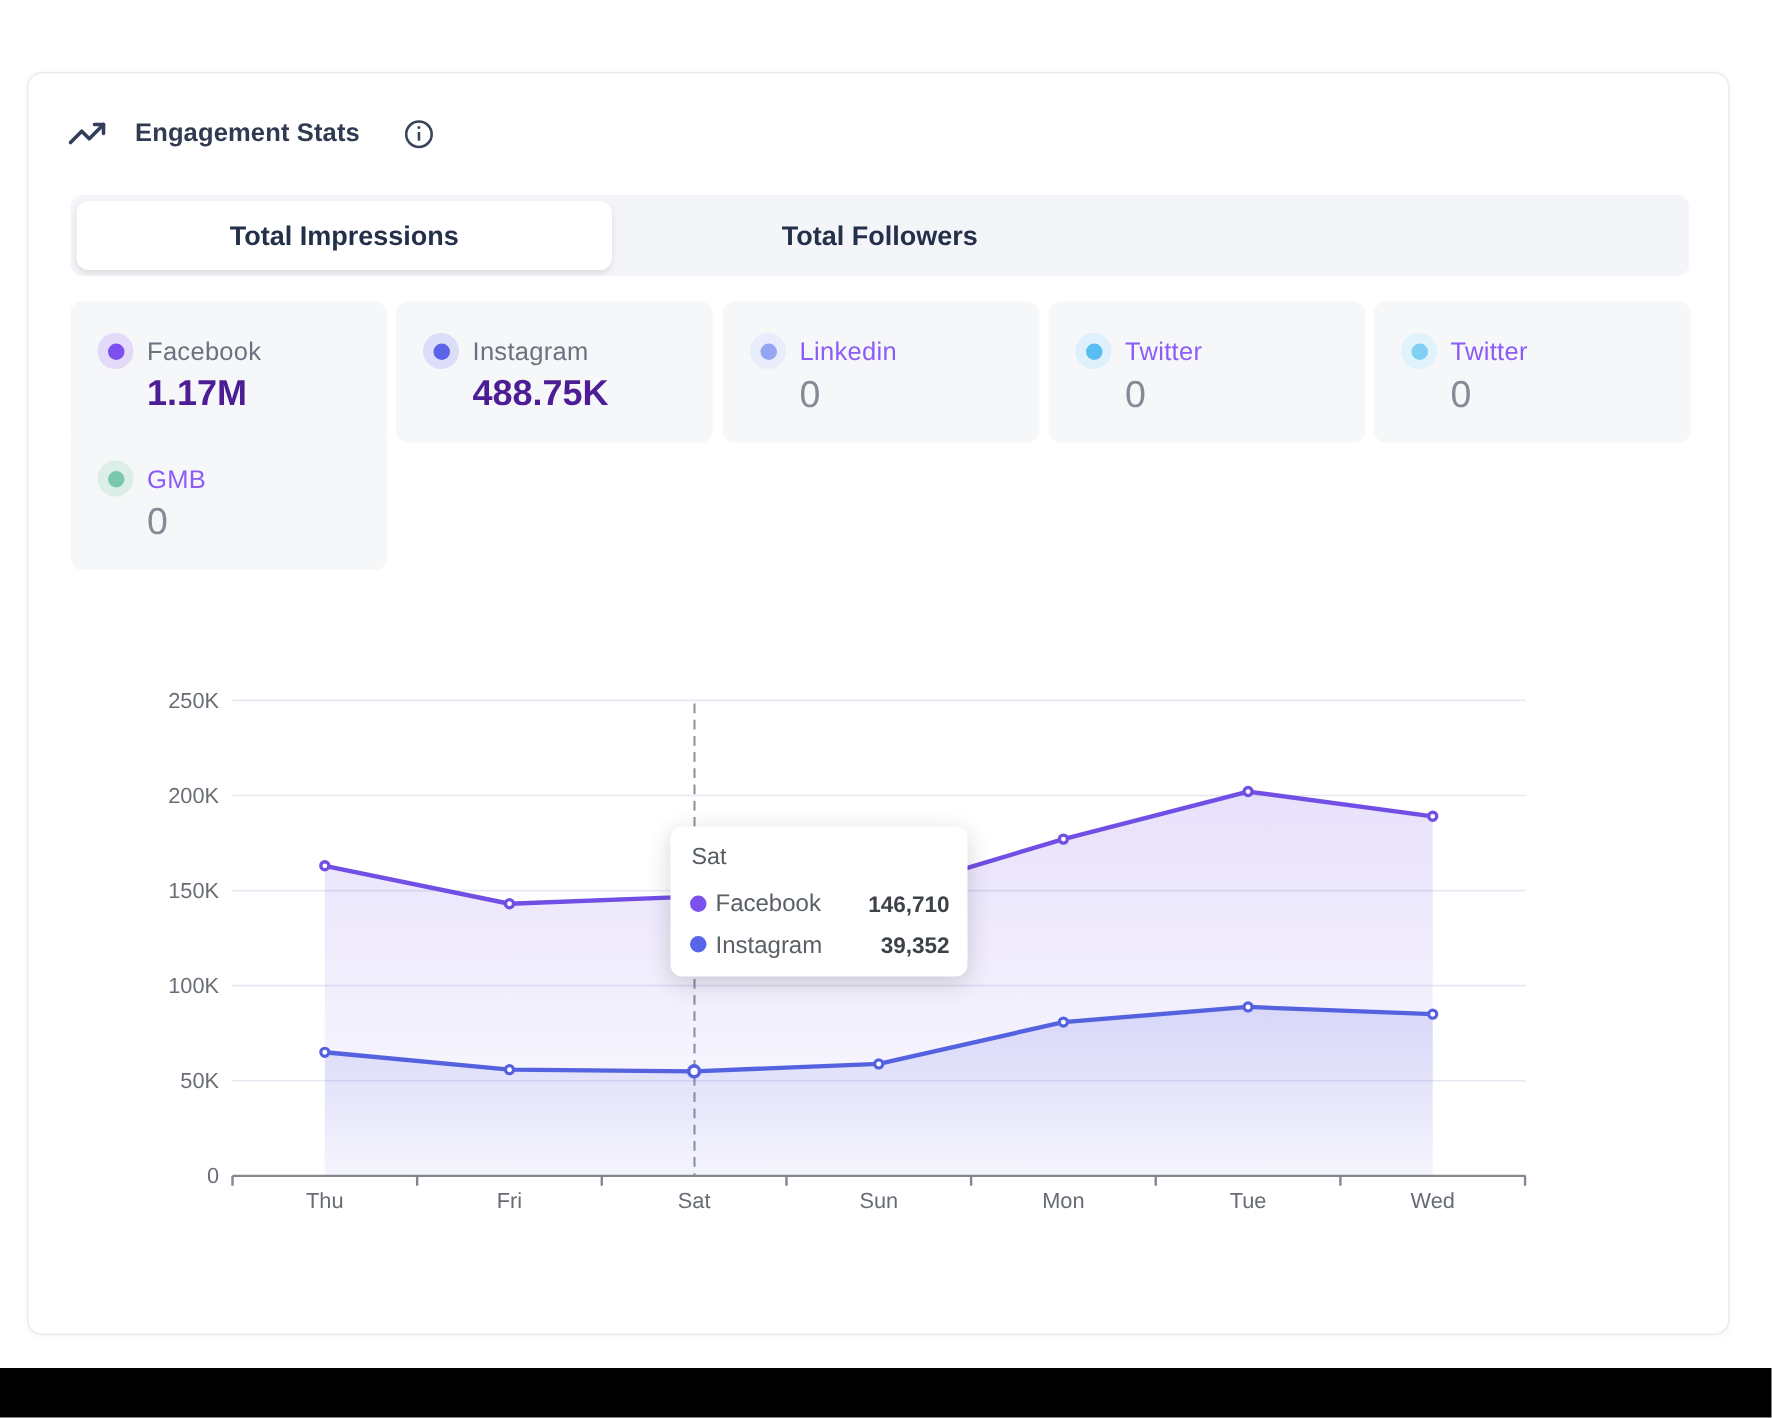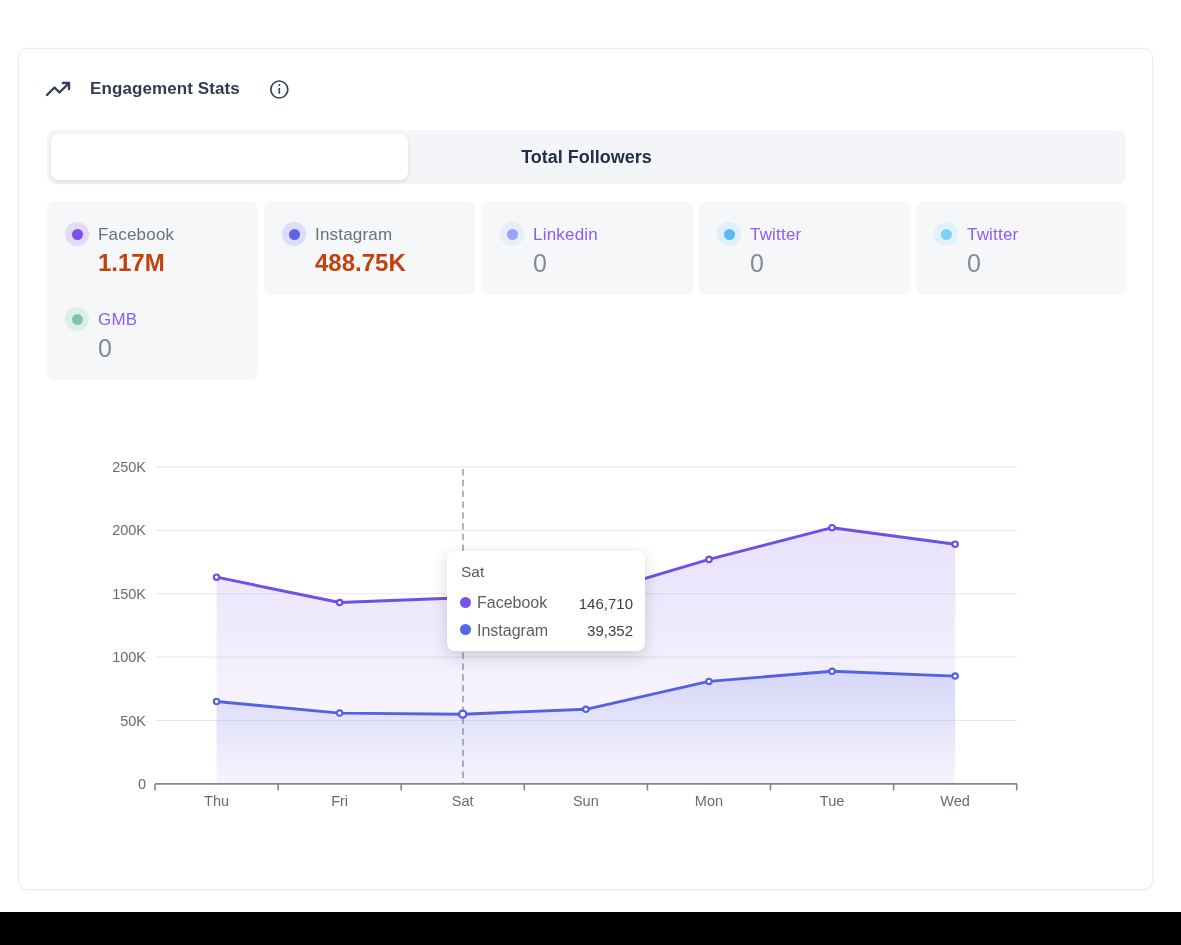--- a/index.html
+++ b/index.html
@@ -11,29 +11,29 @@
   .tabbar { position:absolute; left:47px; top:130px; width:1079px; height:54px; background:#f4f5f8; border-radius:8px; }
   .tabactive { position:absolute; left:4px; top:4px; width:357px; height:46px; background:#fff; border-radius:8px;
                box-shadow:0 2px 4px rgba(0,0,0,0.10); }
   .tab { position:absolute; top:0; height:54px; width:357px; display:flex; align-items:center; justify-content:center;
          font-size:18px; font-weight:700; color:#24304a; }
   .chip { position:absolute; width:211px; height:94px; background:#f6f7f9; border-radius:8px; }
   .chipdot { position:absolute; left:18px; top:21px; width:24px; height:24px; border-radius:50%; }
   .chipdot i { position:absolute; left:6.5px; top:6.5px; width:11px; height:11px; border-radius:50%; display:block; }
   .chiplabel { position:absolute; left:51px; top:24px; font-size:17px; letter-spacing:0.2px; color:#6a7280; }
   .chiplabel.dim { color:#8b5cf6; }
-  .chipval { position:absolute; left:51px; top:48px; font-size:24px; font-weight:700; color:#c2410c; }
+  .chipval { position:absolute; left:51px; top:48px; font-size:24px; font-weight:700; color:#4c1d95; }
   .chipval.dim { font-weight:400; font-size:25px; color:#858b96; }
   .tooltip { position:absolute; left:447px; top:551px; width:198px; height:100px; background:#fff; border-radius:8px;
              box-shadow:0 4px 16px rgba(0,0,0,0.16); }
   .ttitle { position:absolute; left:14px; top:12px; font-size:15.5px; color:#565c63; }
   .trow { position:absolute; left:13px; height:19px; font-size:16px; color:#5a6065; }
   .trow .d { position:absolute; left:0; top:3.5px; width:11px; height:11px; border-radius:50%; }
   .trow .l { position:absolute; left:17px; top:1px; }
-  .tval { position:absolute; right:12px; font-size:15px; font-weight:400; color:#3d4249; }
+  .tval { position:absolute; right:12px; font-size:15px; font-weight:700; color:#3d4249; }
 </style>
 </head>
 <body>
 <div class="card"></div>
 
 <svg style="position:absolute;left:0;top:0" width="1181" height="945" viewBox="0 0 1181 945">
   <defs>
     <linearGradient id="gfb" x1="0" y1="527.7" x2="0" y2="783.9" gradientUnits="userSpaceOnUse">
       <stop offset="0" stop-color="#734ee6" stop-opacity="0.17"></stop>
       <stop offset="1" stop-color="#734ee6" stop-opacity="0.02"></stop>
@@ -118,20 +118,21 @@
     <text x="708.95" y="805.5">Mon</text>
     <text x="832.05" y="805.5">Tue</text>
     <text x="955.15" y="805.5">Wed</text>
   </g>
 </svg>
 
 <div class="title">Engagement Stats</div>
 
 <div class="tabbar">
   <div class="tabactive"></div>
+  <div class="tab" style="left:4px">Total Impressions</div>
   <div class="tab" style="left:361px">Total Followers</div>
 </div>
 
 <div class="chip" style="left:47px; top:201px;">
   <span class="chipdot" style="background:#e3daf9">
       <i style="background:#7c4fee"></i>
     </span>
   <span class="chiplabel">Facebook</span>
   <span class="chipval">1.17M</span>
 </div>

